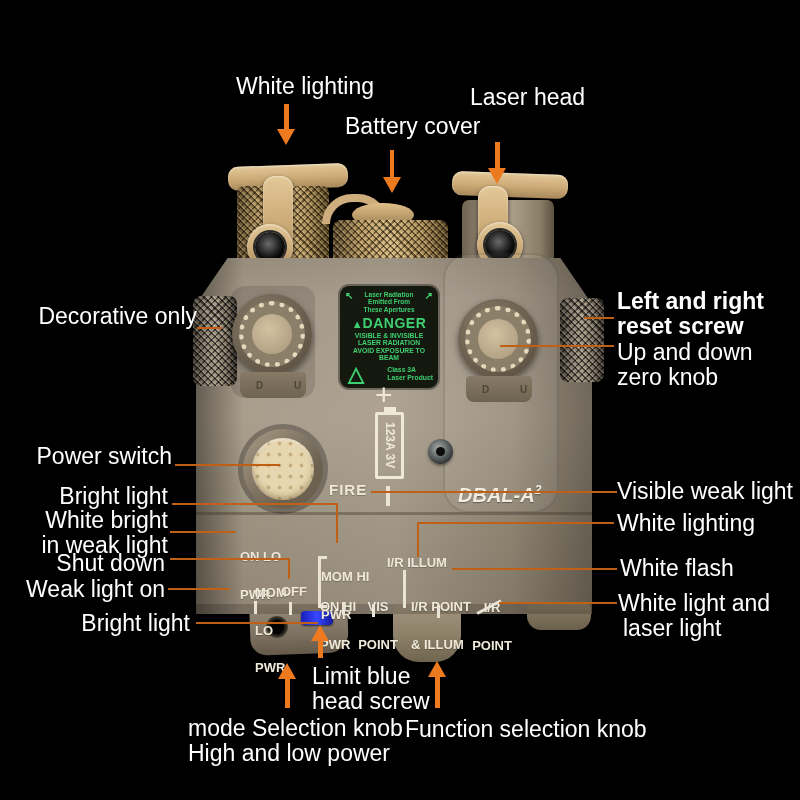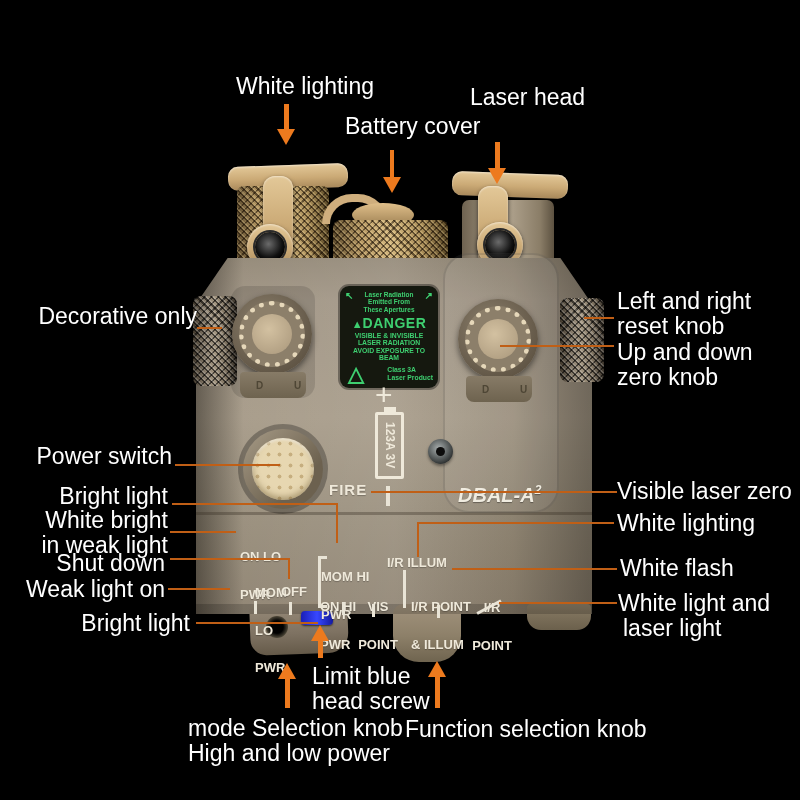--- a/index.html
+++ b/index.html
@@ -210,29 +210,29 @@
   <div class="lbl r" style="left:20px;top:444px;width:152px;">Power switch</div>
   <div class="lbl r" style="left:20px;top:484px;width:148px;">Bright light</div>
   <div class="lbl r" style="left:20px;top:508px;width:148px;">
     <div>White bright</div>
     <div>in weak light</div>
   </div>
   <div class="lbl r" style="left:20px;top:551px;width:145px;">Shut down</div>
   <div class="lbl r" style="left:20px;top:577px;width:145px;">Weak light on</div>
   <div class="lbl r" style="left:20px;top:611px;width:170px;">Bright light</div>
 
-  <div class="lbl" style="left:617px;top:289px;">
+  <div class="lbl" style="left:617px;top:289px;font-weight:bold;">
     <div>Left and right</div>
-    <div>reset knob</div>
+    <div>reset screw</div>
   </div>
   <div class="lbl" style="left:617px;top:340px;">
     <div>Up and down</div>
     <div>zero knob</div>
   </div>
-  <div class="lbl" style="left:617px;top:479px;">Visible laser zero</div>
+  <div class="lbl" style="left:617px;top:479px;">Visible weak light</div>
   <div class="lbl" style="left:617px;top:511px;">White lighting</div>
   <div class="lbl" style="left:620px;top:556px;">White flash</div>
   <div class="lbl" style="left:618px;top:591px;">
     <div>White light and</div>
     <div style="padding-left:5px;">laser light</div>
   </div>
 
   <div class="lbl" style="left:312px;top:664px;">
     <div>Limit blue</div>
     <div>head screw</div>

